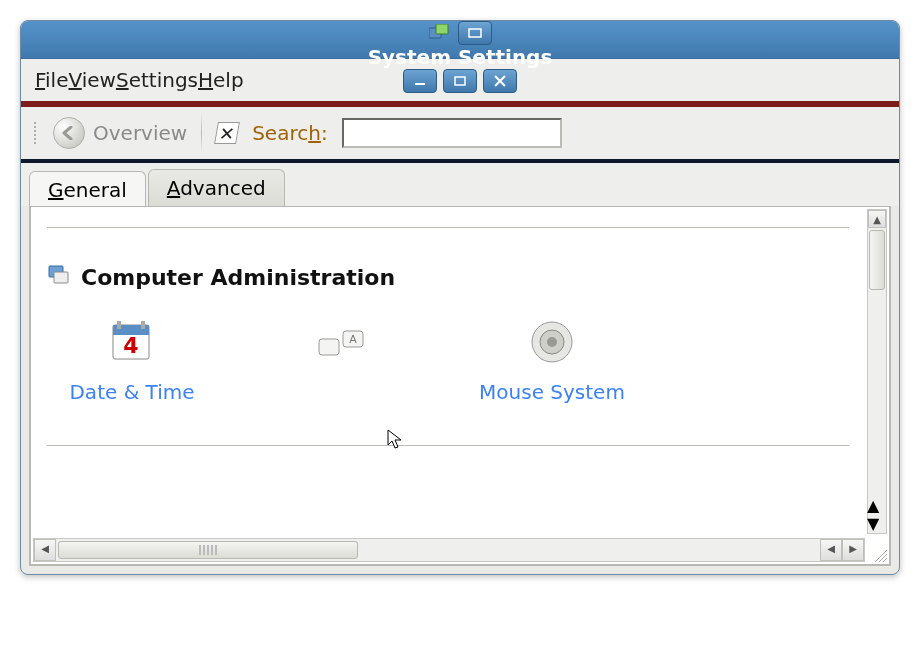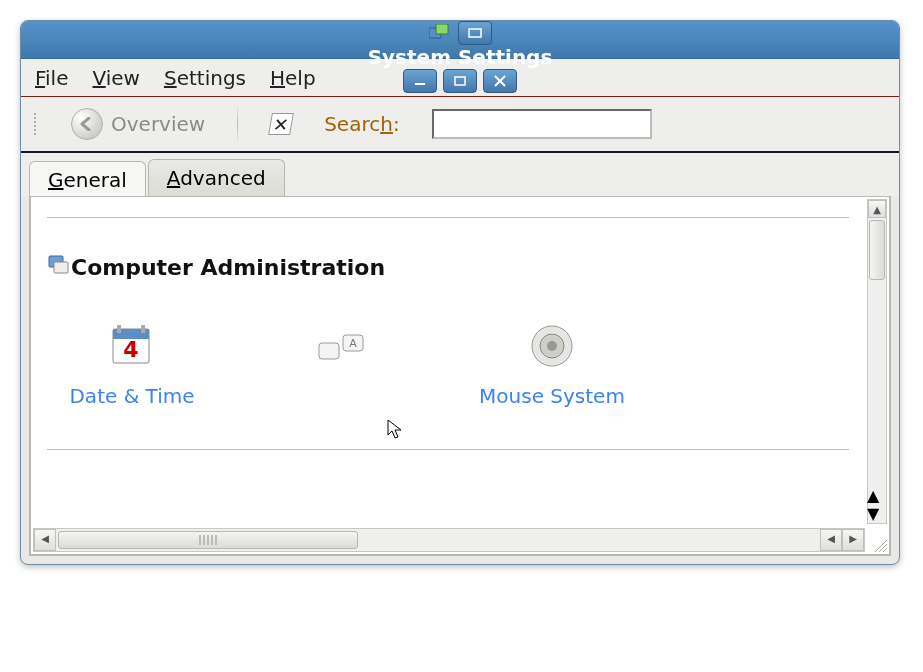--- a/index.html
+++ b/index.html
@@ -38,40 +38,39 @@
   background: linear-gradient(to bottom, #6ba3d3, #3f78ac);
   display: flex; align-items: center; justify-content: center;
   color: #fff; font-size: 14px; font-weight: bold;
   cursor: pointer;
 }
 .titlebar .app-icon {
   width: 24px; height: 20px;
   display: flex; align-items: center; justify-content: center;
 }
 .menubar {
-  height: 38px;
+  height: 48px;
   background: #eeeeec;
   display: flex;
   align-items: center;
-  gap: 24px;
   padding: 0 14px;
   font-size: 20px;
   color: #222;
-  border-bottom: 1px solid #7f1d1d;
+  border-bottom: 6px solid #7f1d1d;
 }
 .menubar .menu-item { cursor: pointer; }
 .menubar .menu-item u { text-decoration: underline; }
 .toolbar {
   height: 56px;
   background: #eeeeec;
   display: flex;
   align-items: center;
-  gap: 32px;
+  gap: 14px;
   padding: 0 10px;
-  border-bottom: 2px solid #0f172a;
+  border-bottom: 4px solid #0f172a;
 }
 .handle {
   width: 8px; height: 36px;
   display: flex; flex-direction: column; gap: 2px;
   align-items: center; justify-content: center;
 }
 .handle span { width:2px;height:2px;background:#999;border-radius:50%; }
 .overview-btn {
   display: flex; align-items: center; gap: 8px;
   font-size: 20px; color: #8a8a86;
@@ -129,22 +128,22 @@
   position:relative;
   overflow:hidden;
   height: 360px;
 }
 .content-scroll {
   position:absolute; left:0; top:0; right:24px; bottom:28px;
   overflow:hidden;
   padding: 12px 16px;
 }
 .section-header {
-  display:flex; align-items:center; 
-  margin-top: 36px; margin-bottom: 28px;
+  display:flex; align-items:center; gap:10px;
+  margin-top: 36px; margin-bottom: 14px;
 }
 .section-icon { font-size:22px; }
 .section-title { font-size:22px; font-weight:bold; color:#111; }
 .hr-top { border:none; border-top:1px solid #bcbcb6; margin-top:8px; }
 .hr-bot { border:none; border-top:1px solid #bcbcb6; margin-top:30px; }
 .icon-grid {
   display:flex;
   gap: 40px;
   align-items:flex-start;
   padding: 10px 0;

